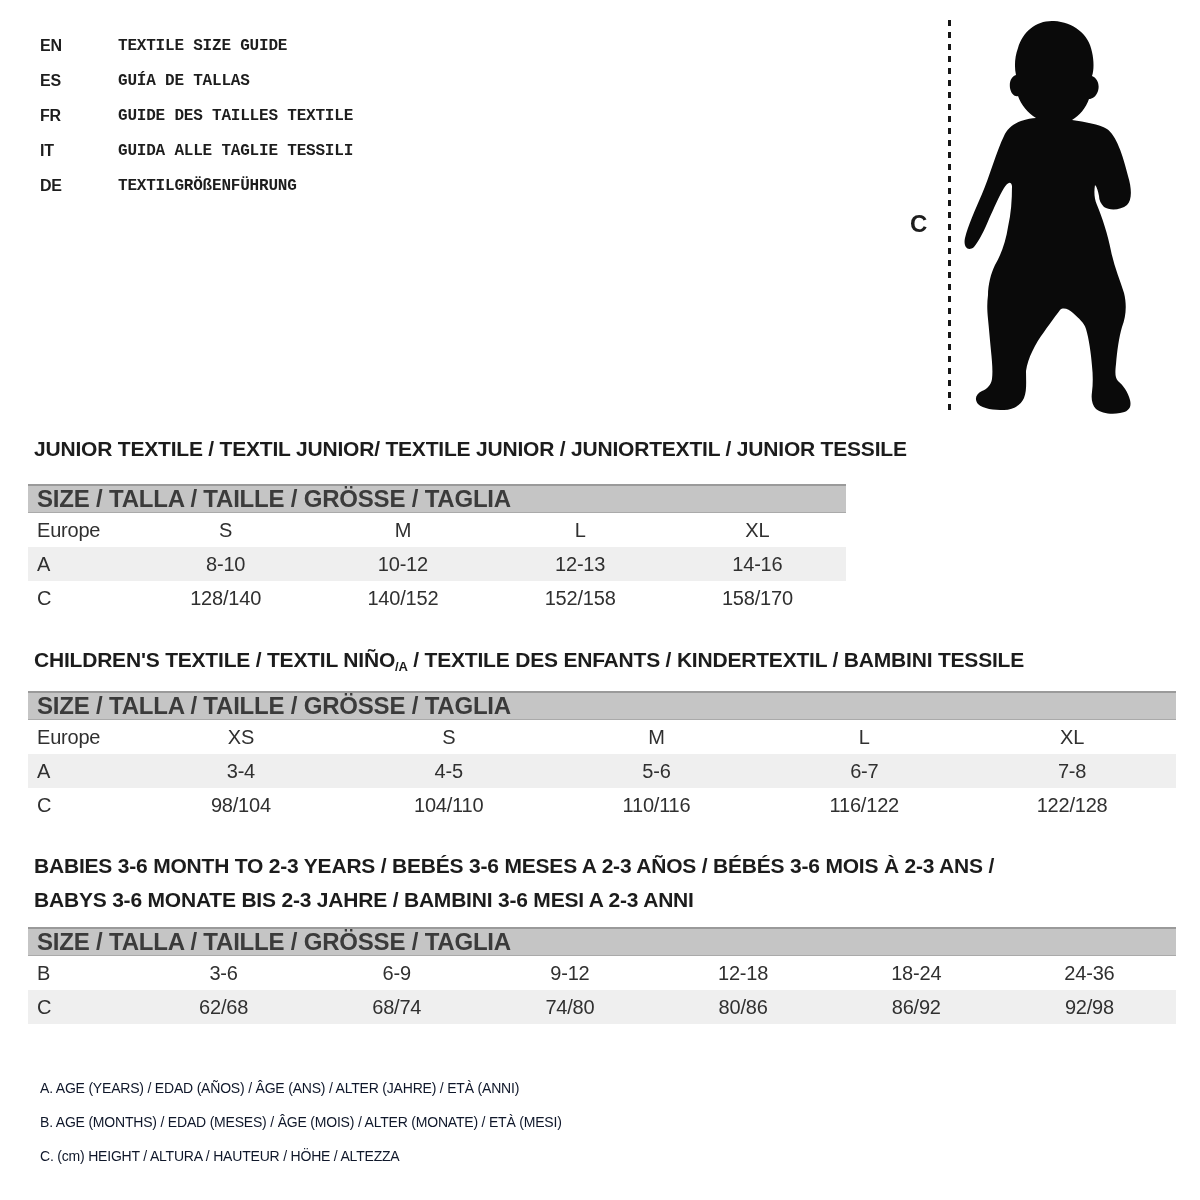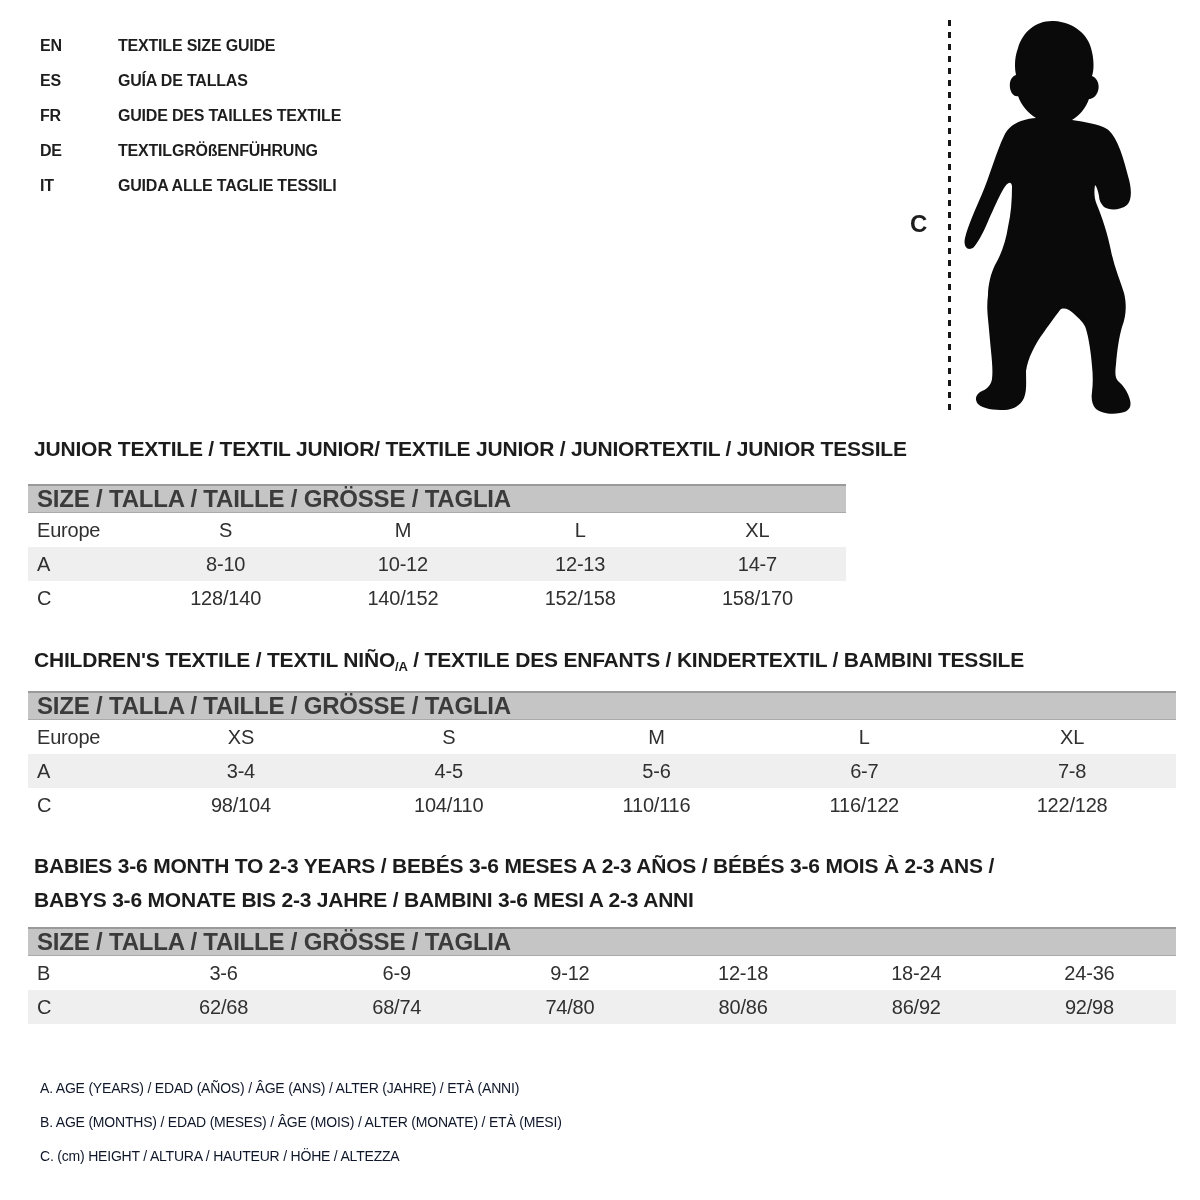--- a/index.html
+++ b/index.html
@@ -8,21 +8,21 @@
     background:#ffffff;
     font-family:"Liberation Sans","DejaVu Sans",sans-serif;
     color:#232323;
   }
   .abs{position:absolute;}
 
   
   .langs{left:40px;top:28px;width:560px;}
   .lang-row{display:flex;height:35px;align-items:center;font-size:16px;font-weight:700;letter-spacing:-0.2px;color:#1d1d1d;}
   .lang-code{width:78px;flex:0 0 78px;}
-  .lang-label{flex:1;}
+  .lang-label{flex:1;font-family:Liberation Mono, monospace;}
 
   
   .measure-line{
     left:948px;top:20px;width:3px;height:396px;
     background:repeating-linear-gradient(180deg,#161616 0 6px,transparent 6px 12px);
   }
   .figure-label{left:910px;top:210px;font-size:24px;font-weight:700;color:#1d1d1d;}
   .baby-svg{left:961px;top:19px;width:176px;height:398px;}
 
   
@@ -64,26 +64,26 @@
     </div>
     <div class="lang-row">
       <span class="lang-code">ES</span>
       <span class="lang-label">GUÍA DE TALLAS</span>
     </div>
     <div class="lang-row">
       <span class="lang-code">FR</span>
       <span class="lang-label">GUIDE DES TAILLES TEXTILE</span>
     </div>
     <div class="lang-row">
+      <span class="lang-code">IT</span>
+      <span class="lang-label">GUIDA ALLE TAGLIE TESSILI</span>
+    </div>
+    <div class="lang-row">
       <span class="lang-code">DE</span>
       <span class="lang-label">TEXTILGRÖßENFÜHRUNG</span>
-    </div>
-    <div class="lang-row">
-      <span class="lang-code">IT</span>
-      <span class="lang-label">GUIDA ALLE TAGLIE TESSILI</span>
     </div>
   </div>
 
 <div class="abs measure-line"></div>
 <div class="abs figure-label">C</div>
 
 <svg class="abs baby-svg" viewBox="0 0 176 398" xmlns="http://www.w3.org/2000/svg" aria-hidden="true">
   <path fill="#0a0a0a" d="
     M 93 2
     C 112 3 128 15 131 33
@@ -154,21 +154,21 @@
           <span class="tcell">S</span>
           <span class="tcell">M</span>
           <span class="tcell">L</span>
           <span class="tcell">XL</span>
         </div>
         <div class="trow shaded">
           <span class="tlabel">A</span>
           <span class="tcell">8-10</span>
           <span class="tcell">10-12</span>
           <span class="tcell">12-13</span>
-          <span class="tcell">14-7</span>
+          <span class="tcell">14-16</span>
         </div>
         <div class="trow">
           <span class="tlabel">C</span>
           <span class="tcell">128/140</span>
           <span class="tcell">140/152</span>
           <span class="tcell">152/158</span>
           <span class="tcell">158/170</span>
         </div>
       </div>
   </div>

